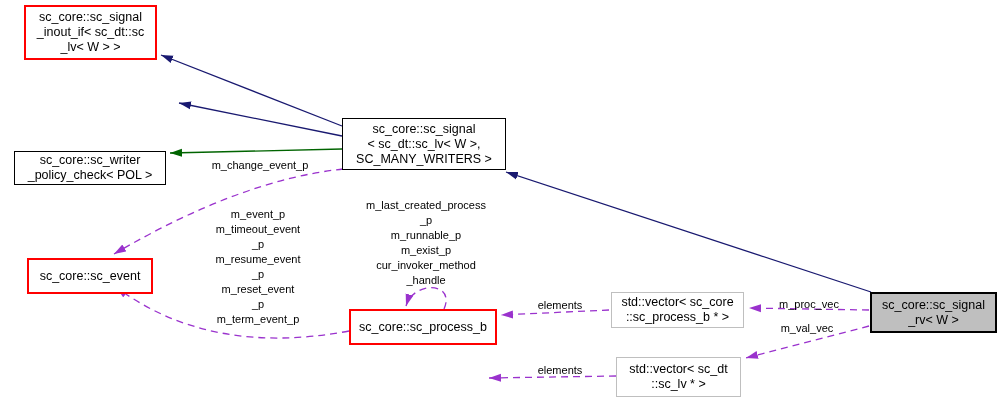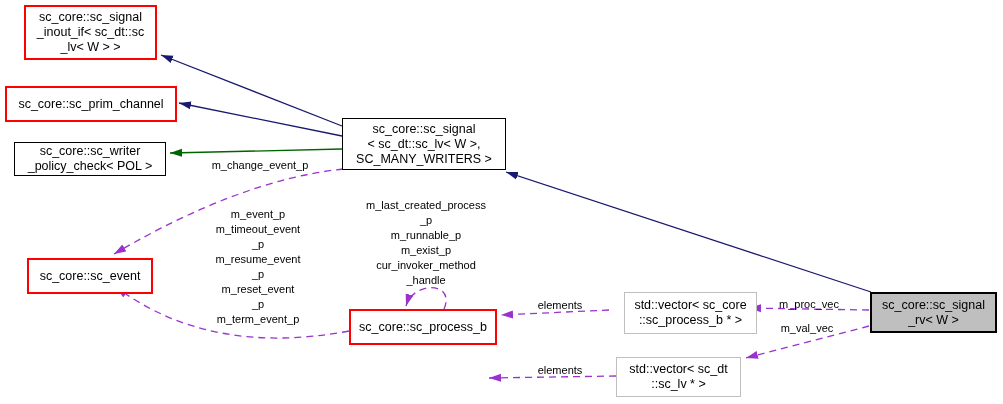--- a/index.html
+++ b/index.html
@@ -65,34 +65,33 @@
     <path class="usage" d="M 609 310 L 501 315" marker-end="url(#arrow-purple)"></path>
     <path class="usage" d="M 616 376 L 489 378" marker-end="url(#arrow-purple)"></path>
     <path class="usage" d="M 869 310 L 749 308" marker-end="url(#arrow-purple)"></path>
     <path class="usage" d="M 869 326 L 746 358" marker-end="url(#arrow-purple)"></path>
   </svg>
 
   <div class="node red" style="left:24px;top:5px;width:133px;height:55px;">sc_core::sc_signal
 _inout_if&lt; sc_dt::sc
 _lv&lt; W &gt; &gt;</div>
 
-  <div class="node red" style="left:5px;top:86px;width:172px;height:25px;">sc_core::sc_prim_channel</div>
 
-  <div class="node black" style="left:14px;top:142px;width:152px;height:34px;">sc_core::sc_writer
+  <div class="node black" style="left:14px;top:151px;width:152px;height:34px;">sc_core::sc_writer
 _policy_check&lt; POL &gt;</div>
 
   <div class="node black" style="left:342px;top:118px;width:164px;height:52px;">sc_core::sc_signal
 &lt; sc_dt::sc_lv&lt; W &gt;,
 SC_MANY_WRITERS &gt;</div>
 
   <div class="node red" style="left:27px;top:258px;width:126px;height:26px;">sc_core::sc_event</div>
 
   <div class="node red" style="left:349px;top:309px;width:148px;height:26px;">sc_core::sc_process_b</div>
 
-  <div class="node gray" style="left:624px;top:292px;width:133px;height:42px;">std::vector&lt; sc_core
+  <div class="node gray" style="left:611px;top:292px;width:133px;height:36px;">std::vector&lt; sc_core
 ::sc_process_b * &gt;</div>
 
 
   <div class="node gray" style="left:616px;top:357px;width:125px;height:40px;">std::vector&lt; sc_dt
 ::sc_lv * &gt;</div>
 
   <div class="node current" style="left:870px;top:292px;width:127px;height:41px;">sc_core::sc_signal
 _rv&lt; W &gt;</div>
 
   <div class="edge-label" style="left:260px;top:165px;">m_change_event_p</div>

